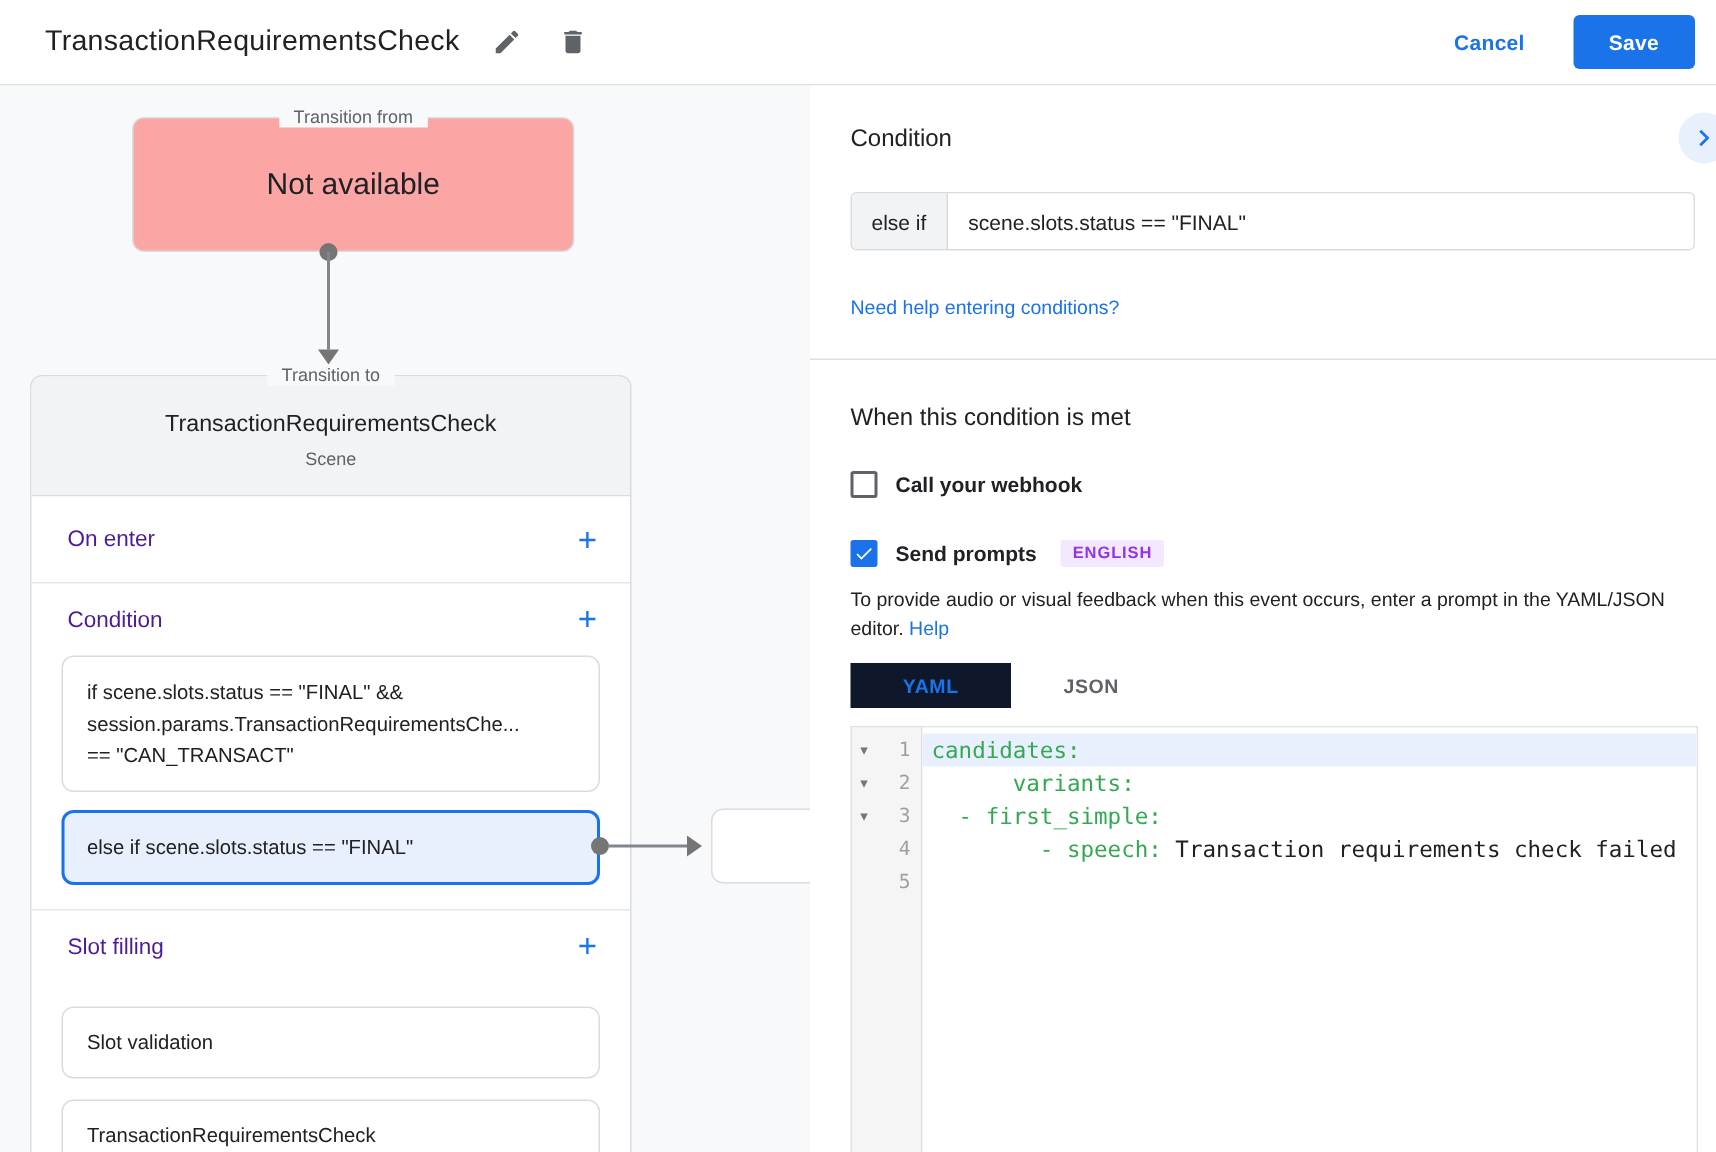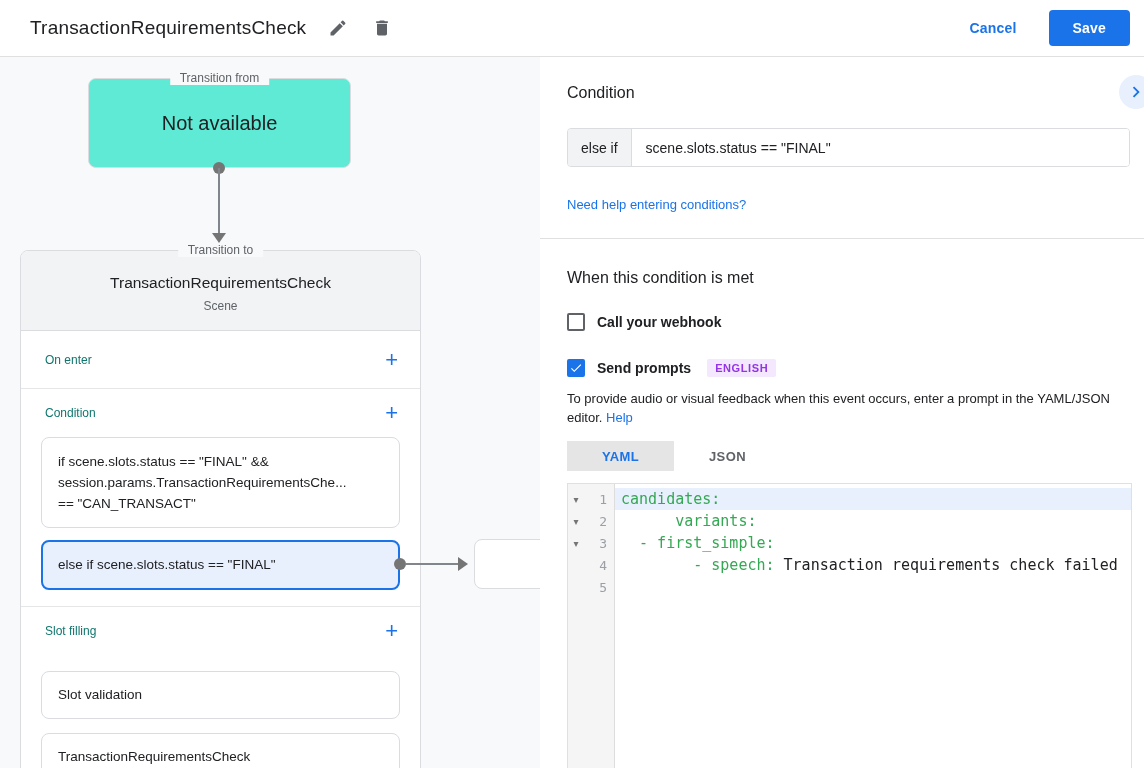--- a/index.html
+++ b/index.html
@@ -19,43 +19,43 @@
   .btn-primary { background:#1a73e8; border:none; color:#fff; font-size:14px; font-weight:bold;
                  border-radius:4px; padding:0 24px; height:36px; margin-left:16px; cursor:pointer;
                  letter-spacing:.2px; }
 
   .main { display:flex; height:711px; }
 
   
   .diagram { position:relative; width:540px; background:#f8f9fa; overflow:hidden; flex:none; }
   .node-label { position:absolute; top:-8px; left:50%; transform:translateX(-50%);
                 background:#f8f9fa; padding:0 10px; font-size:12px; color:#5f6368; white-space:nowrap; }
-  .from-box { position:absolute; left:88px; top:21px; width:263px; height:90px;
-              background:#5eead4; border:1px solid #dadce0; border-radius:8px;
+  .from-box { position:absolute; left:88px; top:21px; width:295px; height:90px;
+              background:#fca5a5; border:1px solid #dadce0; border-radius:8px;
               display:flex; align-items:center; justify-content:center; }
   .from-box .content { font-size:20px; color:#202124;text-align:right; }
 
   .v-conn { position:absolute; left:213px; top:105px; width:12px; height:81px; }
   .v-conn .dot { position:absolute; left:0; top:0; width:12px; height:12px; border-radius:50%; background:#757575; }
   .v-conn .line { position:absolute; left:5px; top:6px; width:2px; height:65px; background:#80868b; }
   .v-conn .arrow { position:absolute; left:-1px; top:71px; width:0; height:0;
                    border-left:7px solid transparent; border-right:7px solid transparent;
                    border-top:10px solid #757575; }
 
   .scene-card { position:absolute; left:20px; top:193px; width:401px; height:590px;
                 background:#fff; border:1px solid #dadce0; border-radius:8px; }
   .scene-card .node-label { background:#f8f9fa; }
   .card-header { background:#f1f3f4; border-bottom:1px solid #dadce0;
                  border-radius:7px 7px 0 0; height:80px; text-align:center; padding-top:23px; }
   .card-title { font-size:15.5px; color:#202124; }
   .card-subtitle { font-size:12px; color:#5f6368; margin-top:7px; }
 
   .card-row { height:58px; display:flex; align-items:center; justify-content:space-between;
               padding:0 22px 0 24px; border-bottom:1px solid #e4e6e8; }
-  .row-label { font-size:12px; color:#0f766e; }
+  .row-label { font-size:15px; color:#4c1d95; }
   .add-icon { color:#1a73e8; font-size:22px; font-weight:300; line-height:20px; cursor:pointer; }
 
   .card-section { padding:12px 20px 16px 20px; }
   .card-section.bordered { border-bottom:1px solid #e4e6e8; }
   .section-head { display:flex; align-items:center; justify-content:space-between;
                   padding:0 2px 0 4px; height:24px; }
   .cond-box { margin-top:12px; background:#fff; border:1px solid #dadce0; border-radius:8px;
               padding:13px 16px; font-size:13.5px; line-height:21px; color:#202124;
               white-space:pre-line; cursor:pointer; }
   .cond-box.selected { background:#e8f0fe; border:2px solid #1a73e8; padding:12px 15px; line-height:22px; }
@@ -101,21 +101,21 @@
   .check-label { margin-left:12px; font-size:14px; font-weight:bold; color:#202124; }
   .lang-badge { margin-left:16px; background:#f3e8fd; color:#9334e6; font-size:11px;
                 font-weight:bold; letter-spacing:.6px; padding:3px 8px; border-radius:2px; }
 
   .desc { margin-top:12px; width:568px; font-size:13px; line-height:19px; color:#202124; }
   .desc .inline-link { color:#1a73e8; cursor:pointer; }
 
   .tabs { margin-top:14px; display:flex; }
   .tab { width:107px; height:30px; display:flex; align-items:center; justify-content:center;
          font-size:13px; font-weight:bold; letter-spacing:.4px; color:#5f6368; cursor:pointer; }
-  .tab.active { background:#e5e5e5; color:#1a73e8; }
+  .tab.active { background:#0f172a; color:#1a73e8; }
 
   .editor { margin-top:12px; width:565px; height:300px; border:1px solid #e0e0e0; border-bottom:none;
             display:flex; font-family:"DejaVu Sans Mono", monospace; font-size:15px; }
   .gutter { width:47px; background:#f5f5f5; border-right:1px solid #ddd; padding-top:4px; flex:none; }
   .gutter-row { height:22px; display:flex; align-items:center; }
   .fold { width:16px; text-align:center; font-size:10px; color:#757575; cursor:pointer;
           font-family:"Liberation Sans", sans-serif; }
   .lnum { flex:1; text-align:right; padding-right:7px; font-size:13px; color:#9aa0a6; }
   .code-area { flex:1; background:#fff; padding-top:4px; overflow:hidden; }
   .code-row { height:22px; line-height:22px; white-space:pre; padding-left:6px; cursor:text; }

